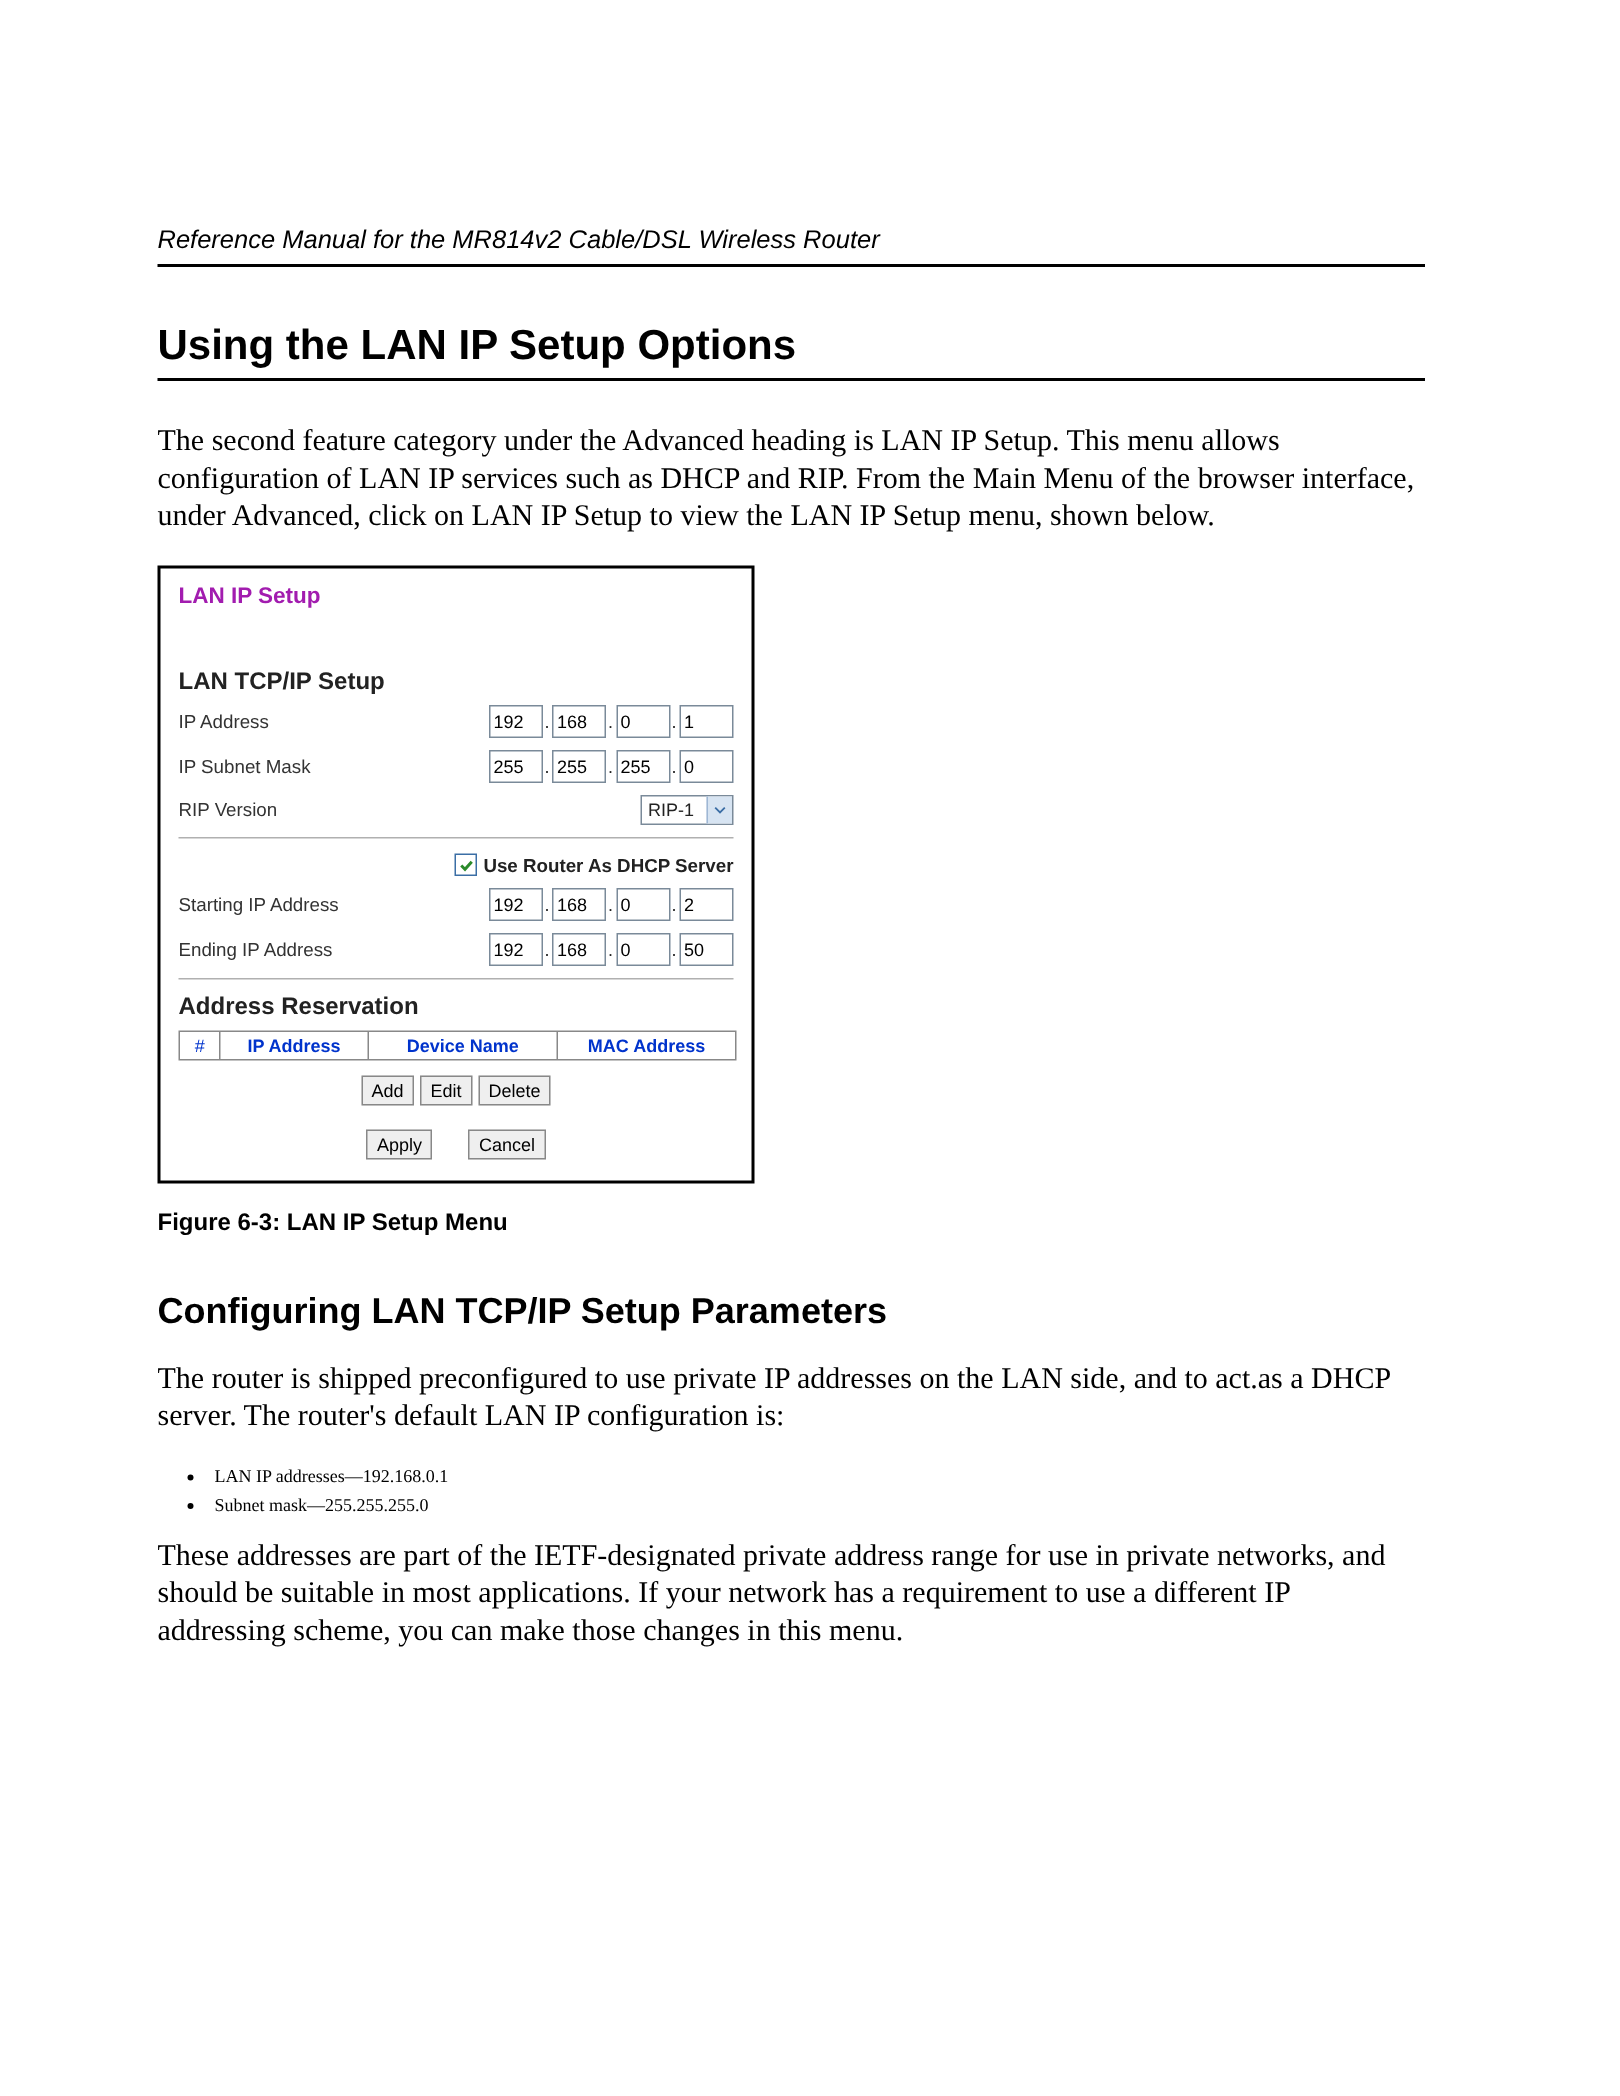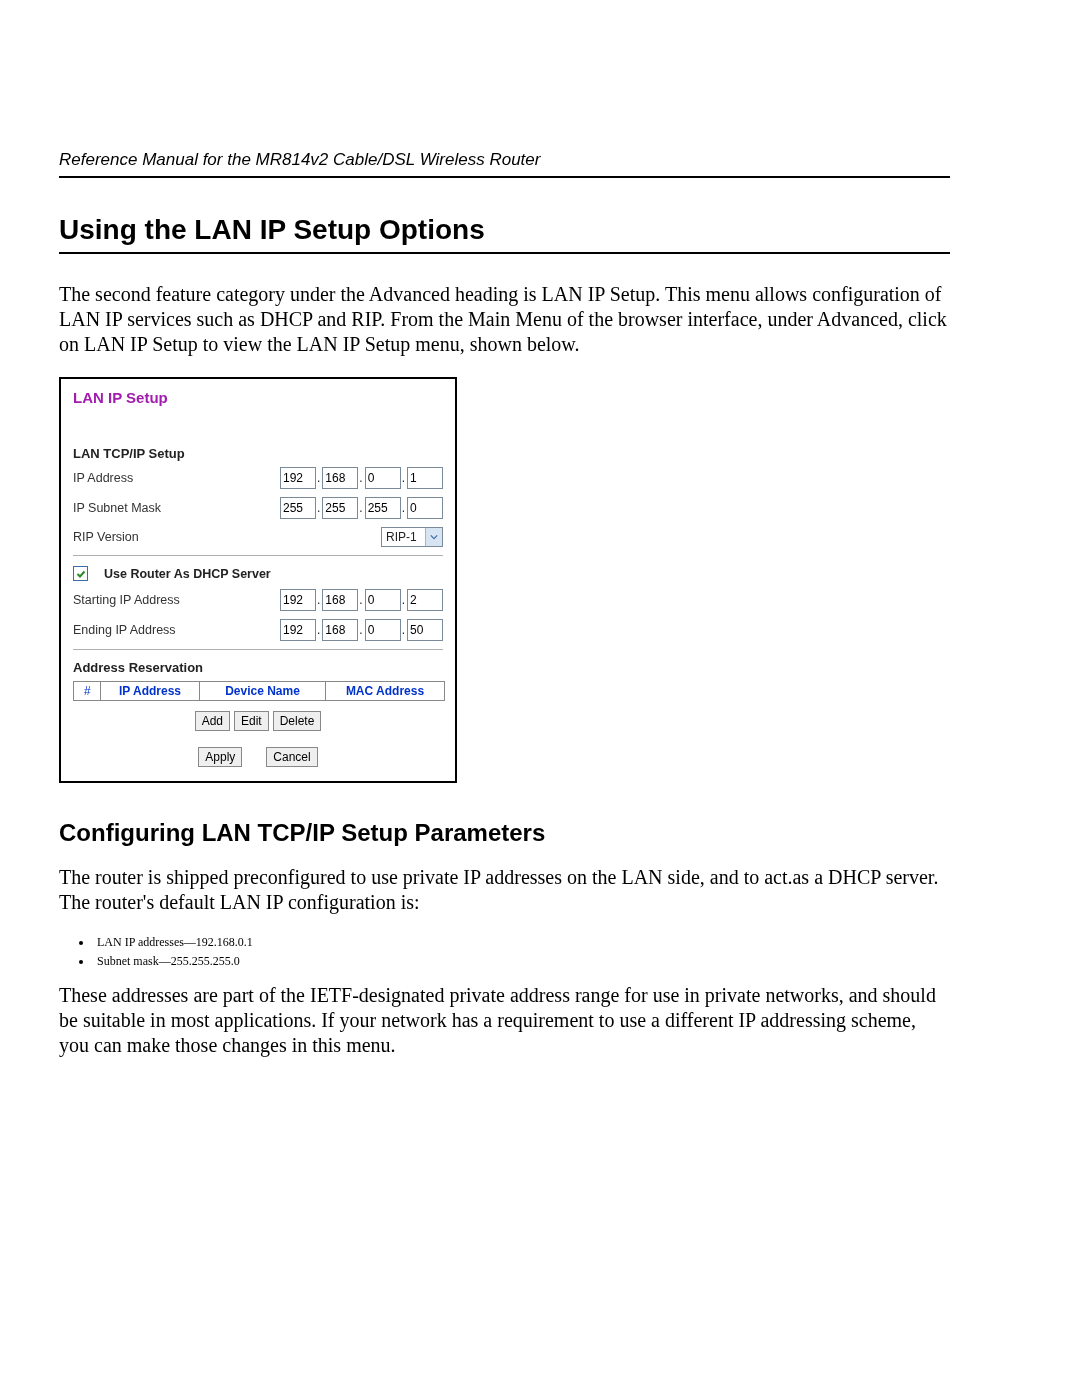--- a/index.html
+++ b/index.html
@@ -7,21 +7,21 @@
     padding: 0;
     background: #fff;
     font-family: "Times New Roman", Times, serif;
     color: #000;
   }
   .page {
     width: 1080px;
     height: 1397px;
     position: relative;
     box-sizing: border-box;
-    padding: 150px 130px 0 59px;
+    padding: 150px 130px 0 105px;
   }
   .running-header {
     font-style: italic;
     font-family: Arial, Helvetica, sans-serif;
     font-size: 17px;
     border-bottom: 2px solid #000;
     padding-bottom: 6px;
     margin-bottom: 36px;
   }
   h1.section {
@@ -52,21 +52,21 @@
   }
   .ss-title {
     color: #a21caf;
     font-weight: bold;
     font-size: 15px;
     margin-bottom: 40px;
     font-family: Arial, sans-serif;
   }
   .ss-subhead {
     font-weight: bold;
-    font-size: 13px;
+    font-size: 16px;
     margin-bottom: 6px;
   }
   .ss-row {
     display: flex;
     align-items: center;
     justify-content: space-between;
     margin-bottom: 8px;
   }
   .ss-row .label {
     flex: 1;
@@ -115,22 +115,23 @@
   }
   .sel .sel-btn svg { width: 8px; height: 8px; }
   .ss-hr {
     border: none;
     border-top: 1px solid #b0b0b0;
     margin: 8px 0 10px 0;
   }
   .chk-row {
     display: flex;
     align-items: center;
-    gap: 16px;
+    gap: 4px;
     margin-bottom: 8px;
+    justify-content: flex-end;
   }
   .chk {
     width: 13px;
     height: 13px;
     border: 1px solid #3b6ea5;
     display: inline-flex;
     align-items: center;
     justify-content: center;
     background: #fff;
   }
@@ -323,20 +324,21 @@
         <button class="winbtn">Edit</button>
         <button class="winbtn">Delete</button>
       </div>
 
       <div class="btn-row big">
         <button class="winbtn">Apply</button>
         <button class="winbtn">Cancel</button>
       </div>
     </div>
 
+    <div class="figure-caption">Figure 6-3:  LAN IP Setup Menu</div>
   </div>
 
   <h2 class="subsection">Configuring LAN TCP/IP Setup Parameters</h2>
 
   <p class="body-text" style="margin-top:18px;">The router is shipped preconfigured to use private IP addresses on the LAN side, and to act.as a DHCP server. The router's default LAN IP configuration is:</p>
 
   <ul class="bullets">
     <li>LAN IP addresses—192.168.0.1</li>
     <li>Subnet mask—255.255.255.0</li>
   </ul>

